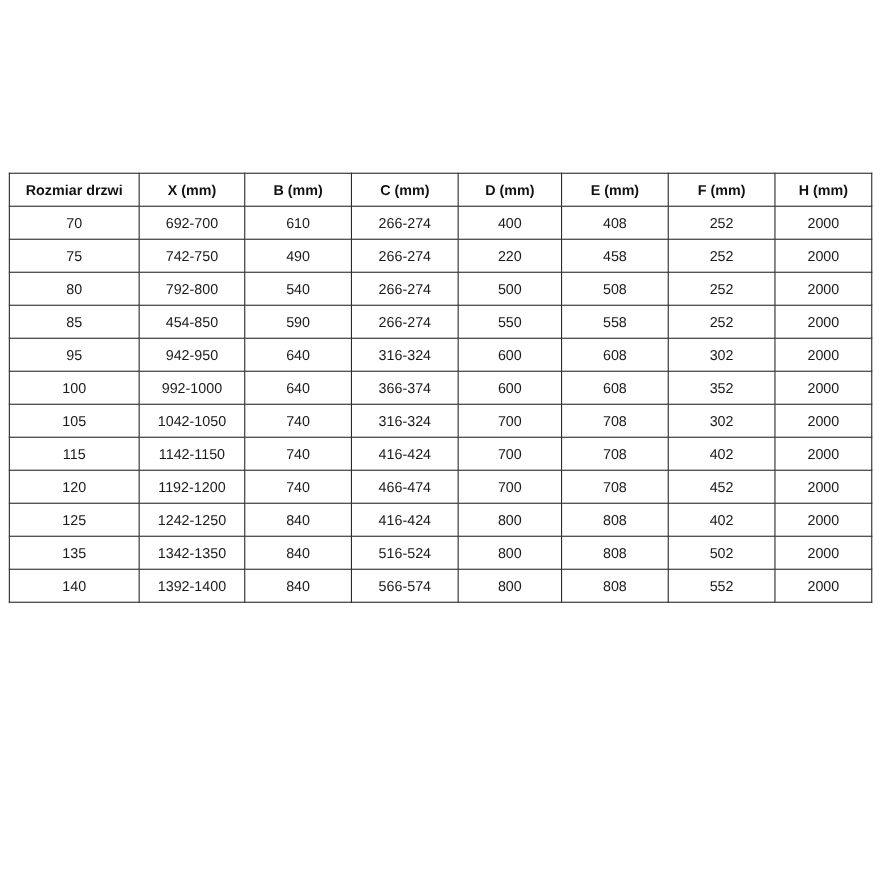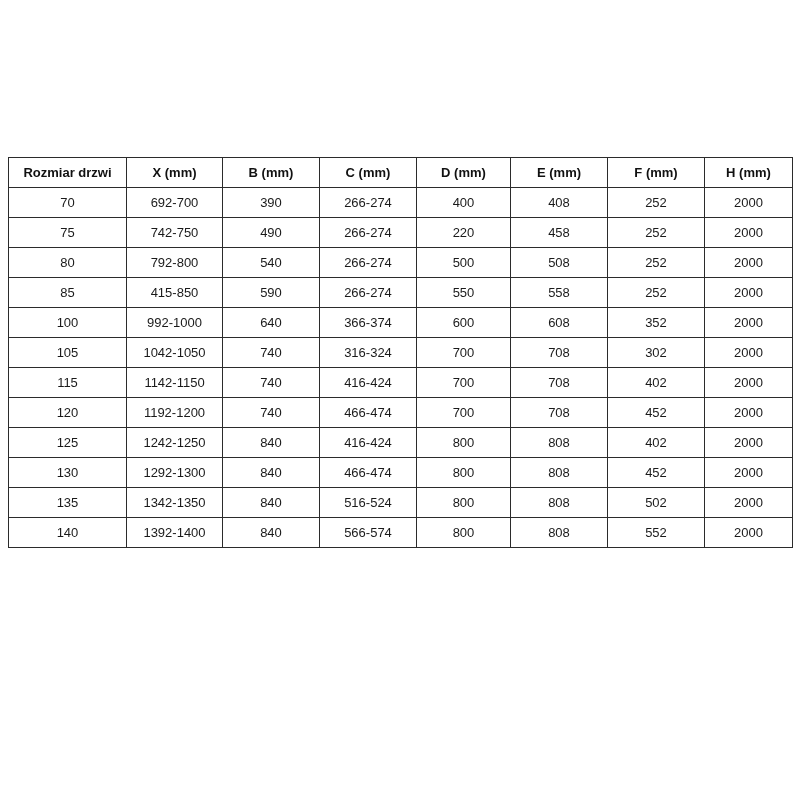--- a/index.html
+++ b/index.html
@@ -71,21 +71,21 @@
           <th>D (mm)</th>
           <th>E (mm)</th>
           <th>F (mm)</th>
           <th>H (mm)</th>
         </tr>
     </thead>
     <tbody>
         <tr>
           <td>70</td>
           <td>692-700</td>
-          <td>390</td>
+          <td>610</td>
           <td>266-274</td>
           <td>400</td>
           <td>408</td>
           <td>252</td>
           <td>2000</td>
         </tr>
         <tr>
           <td>75</td>
           <td>742-750</td>
           <td>490</td>
@@ -100,26 +100,36 @@
           <td>792-800</td>
           <td>540</td>
           <td>266-274</td>
           <td>500</td>
           <td>508</td>
           <td>252</td>
           <td>2000</td>
         </tr>
         <tr>
           <td>85</td>
-          <td>415-850</td>
+          <td>454-850</td>
           <td>590</td>
           <td>266-274</td>
           <td>550</td>
           <td>558</td>
           <td>252</td>
+          <td>2000</td>
+        </tr>
+        <tr>
+          <td>95</td>
+          <td>942-950</td>
+          <td>640</td>
+          <td>316-324</td>
+          <td>600</td>
+          <td>608</td>
+          <td>302</td>
           <td>2000</td>
         </tr>
         <tr>
           <td>100</td>
           <td>992-1000</td>
           <td>640</td>
           <td>366-374</td>
           <td>600</td>
           <td>608</td>
           <td>352</td>
@@ -159,30 +169,20 @@
           <td>125</td>
           <td>1242-1250</td>
           <td>840</td>
           <td>416-424</td>
           <td>800</td>
           <td>808</td>
           <td>402</td>
           <td>2000</td>
         </tr>
         <tr>
-          <td>130</td>
-          <td>1292-1300</td>
-          <td>840</td>
-          <td>466-474</td>
-          <td>800</td>
-          <td>808</td>
-          <td>452</td>
-          <td>2000</td>
-        </tr>
-        <tr>
           <td>135</td>
           <td>1342-1350</td>
           <td>840</td>
           <td>516-524</td>
           <td>800</td>
           <td>808</td>
           <td>502</td>
           <td>2000</td>
         </tr>
         <tr>

